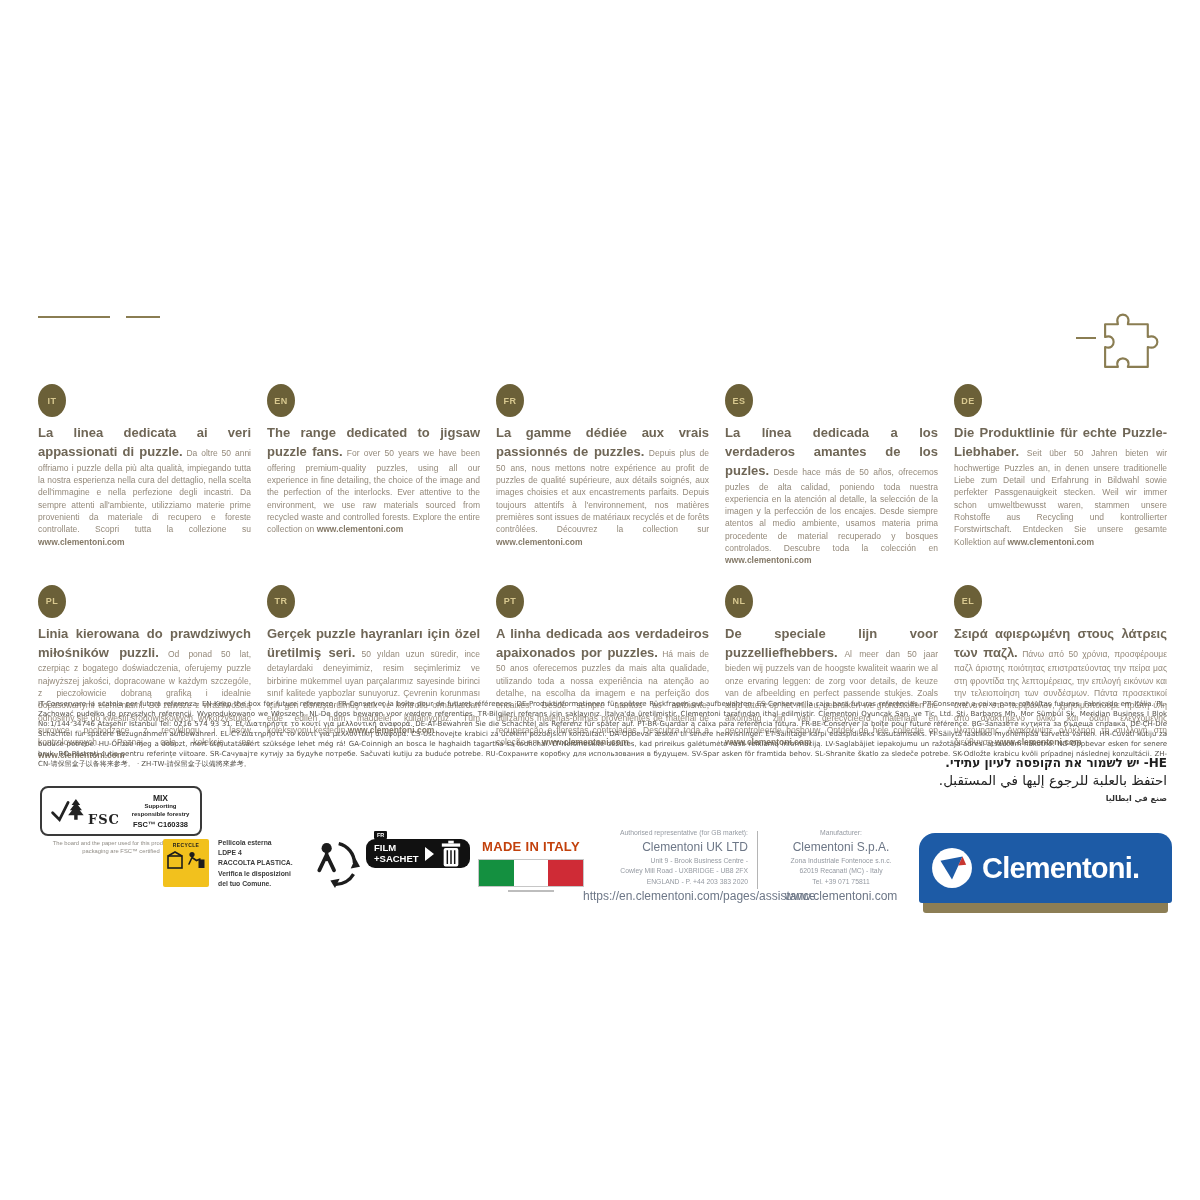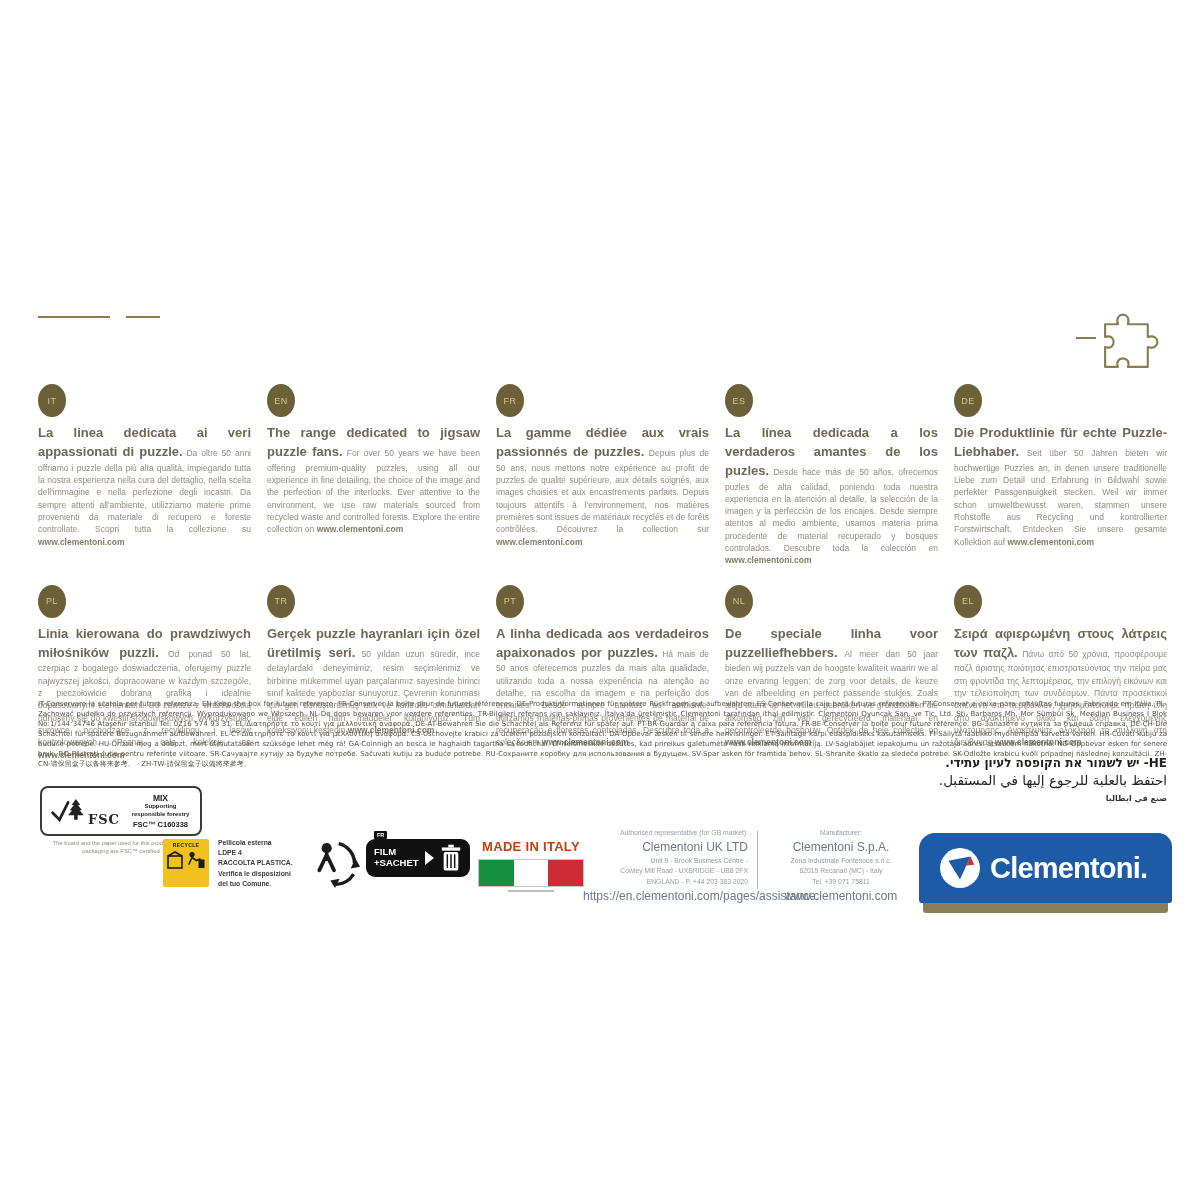--- a/index.html
+++ b/index.html
@@ -15,21 +15,21 @@
               font-size:32px;letter-spacing:2px;color:#7d7249;}
   .title-sub{font-family:"DejaVu Serif","Liberation Serif",serif;font-variant:small-caps;
              font-size:24px;letter-spacing:7px;color:#7d7249;margin-left:8px;}
   .puzzle-wrap{position:absolute;left:1076px;top:310px;display:flex;align-items:center;gap:2px;}
   .puzzle-wrap .hline{width:20px;margin-top:-8px;}
 
   
   .lang-grid{position:absolute;left:38px;top:384px;width:1129px;display:grid;
              grid-template-columns:repeat(5,1fr);column-gap:16px;row-gap:18px;}
   .badge{width:28px;height:33px;border-radius:50%;background:#6b6038;color:#d8c88f;
-         font-size:9px;font-weight:normal;display:flex;align-items:center;justify-content:center;
+         font-size:9px;font-weight:bold;display:flex;align-items:center;justify-content:center;
          letter-spacing:.5px;margin-bottom:7px;}
   .lang-body{font-size:8.5px;line-height:1.45;text-align:justify;color:#94897a;}
   .lang-title{font-weight:bold;color:#6f6656;font-size:13px;}
   .url{color:#857a68;font-weight:bold;}
 
   
   .legal{position:absolute;left:38px;top:700px;width:1129px;font-size:7px;line-height:1.42;
          color:#55514a;text-align:justify;font-family:"DejaVu Sans","Liberation Sans",sans-serif;}
   .hebrew{position:absolute;right:33px;top:756px;font-size:12px;font-weight:bold;color:#1f1f1f;
           direction:rtl;font-family:"DejaVu Sans",sans-serif;margin-left:20px;}
@@ -53,39 +53,39 @@
   
   .recycle{position:absolute;left:163px;top:839px;width:46px;height:48px;background:#f2c11d;
            border-radius:2px;display:flex;flex-direction:column;align-items:center;padding-top:3px;box-sizing:border-box;}
   .recycle-label{font-size:5px;font-weight:bold;color:#1c1c1c;letter-spacing:.4px;}
   .plastic{position:absolute;left:218px;top:838px;font-size:6.8px;font-weight:bold;color:#3a3a3a;line-height:1.5;}
   .triman{position:absolute;left:310px;top:838px;}
   .film{position:absolute;left:366px;top:839px;}
   .film-tab{position:absolute;top:-8px;left:8px;background:#111;color:#fff;font-size:5.5px;
             font-weight:bold;padding:1px 3px;border-radius:1px;}
   .film-pill{background:#111;border-radius:9px;display:flex;align-items:center;gap:6px;
-             padding:5px 8px;height:38px;box-sizing:border-box;}
+             padding:5px 8px;height:29px;box-sizing:border-box;}
   .film-text{color:#fff;font-size:9.5px;font-weight:bold;line-height:1.15;}
   .film-arrow{width:0;height:0;border-left:9px solid #fff;border-top:7px solid transparent;border-bottom:7px solid transparent;}
 
   .mii{position:absolute;left:478px;top:839px;width:106px;text-align:center;}
   .mii-label{font-size:13px;font-weight:bold;color:#c2410c;letter-spacing:.3px;}
   .flag{margin-top:5px;height:26px;border:1px solid #c6c6c6;display:flex;}
   .flag>div{flex:1;}
   .flag-underline{width:46px;height:2px;background:#bdbdbd;margin:3px auto 0;}
 
   .addr{font-size:6.8px;color:#959aa2;line-height:1.5;}
   .addr .bold{font-size:12px;font-weight:normal;color:#6d7787;}
   .uk{position:absolute;left:583px;top:828px;width:165px;text-align:right;}
   .vdivider{position:absolute;left:757px;top:831px;width:1px;height:58px;background:#b5b5b5;}
   .manu{position:absolute;left:768px;top:828px;width:146px;text-align:center;}
 
   .logo{position:absolute;left:919px;top:833px;width:253px;}
   .logo-box{background:#1d5ba6;border-radius:16px 14px 3px 3px;height:70px;display:flex;
-            align-items:center;padding:0 20px;gap:9px;box-sizing:border-box;}
+            align-items:center;padding:0 12px;gap:9px;box-sizing:border-box;}
   .logo-word{color:#fff;font-size:29px;font-weight:bold;letter-spacing:-.8px;white-space:nowrap;}
   .logo-bar{height:10px;background:#8c7e55;margin:0 4px;border-radius:0 0 3px 3px;}
 </style>
 </head>
 <body>
 
 <div class="page">
 
   <div class="header">
     <div class="hline l"></div>
@@ -169,21 +169,21 @@
       <div class="lang-body">
         <strong class="lang-title">A linha dedicada aos verdadeiros apaixonados por puzzles.</strong>
         <span>Há mais de 50 anos oferecemos puzzles da mais alta qualidade, utilizando toda a nossa experiência na atenção ao detalhe, na escolha da imagem e na perfeição dos encaixes. Desde sempre atentos ao ambiente, utilizamos matérias-primas provenientes de material de recuperação e florestas controladas. Descubra toda a coleção em</span>
         <strong class="url">www.clementoni.com</strong>
       </div>
     </div>
 
     <div class="lang-cell">
       <div class="badge">NL</div>
       <div class="lang-body">
-        <strong class="lang-title">De speciale linha voor puzzelliefhebbers.</strong>
+        <strong class="lang-title">De speciale lijn voor puzzelliefhebbers.</strong>
         <span>Al meer dan 50 jaar bieden wij puzzels van de hoogste kwaliteit waarin we al onze ervaring leggen: de zorg voor details, de keuze van de afbeelding en perfect passende stukjes. Zoals altijd attent op het milieu, gebruiken we grondstoffen die afkomstig zijn van gerecycleerd materiaal en gecontroleerde bosbouw. Ontdek de hele collectie op</span>
         <strong class="url">www.clementoni.com</strong>
       </div>
     </div>
 
     <div class="lang-cell">
       <div class="badge">EL</div>
       <div class="lang-body">
         <strong class="lang-title">Σειρά αφιερωμένη στους λάτρεις των παζλ.</strong>
         <span>Πάνω από 50 χρόνια, προσφέρουμε παζλ άριστης ποιότητας επιστρατεύοντας την πείρα μας στη φροντίδα της λεπτομέρειας, την επιλογή εικόνων και την τελειοποίηση των συνδέσμων. Πάντα προσεκτικοί απέναντι στο περιβάλλον, χρησιμοποιούμε πρώτη ύλη από ανακτημένο υλικό και δάση ελεγχόμενης υλοτόμησης. Ανακαλύψτε ολόκληρη τη συλλογή στη διεύθυνση</span>

